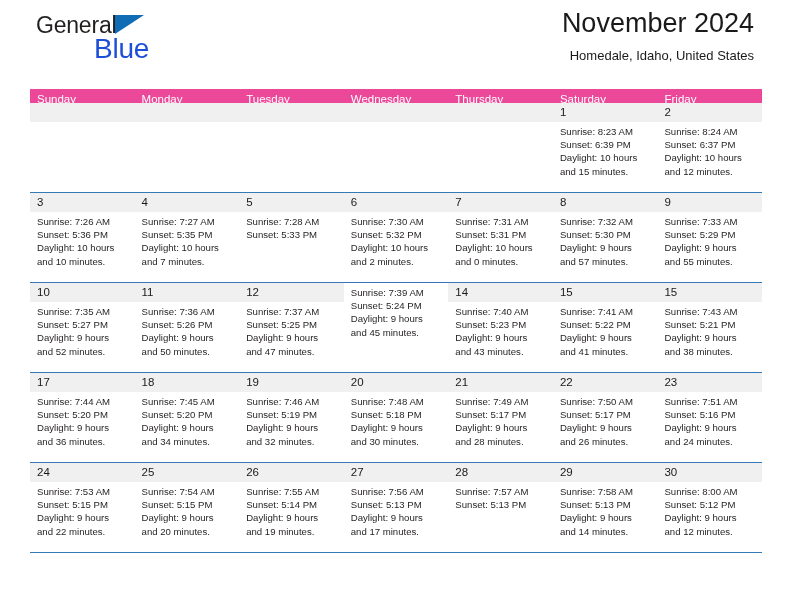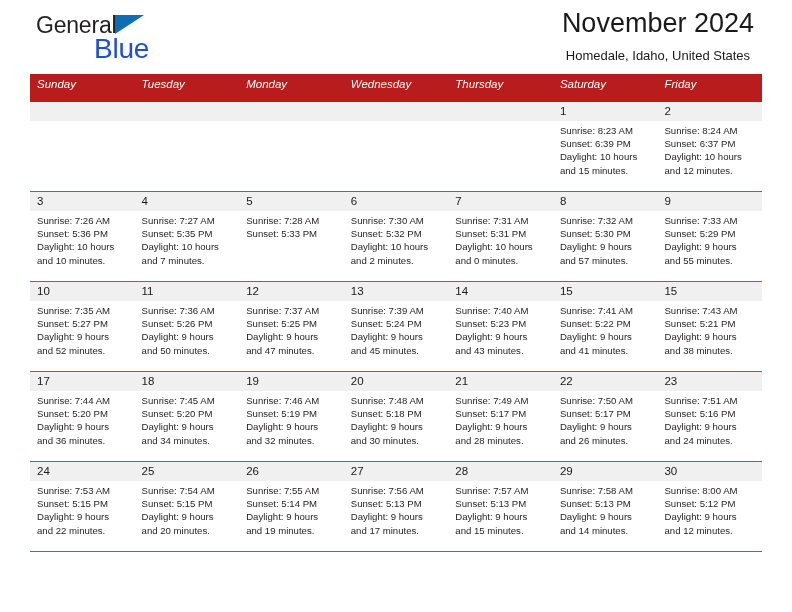--- a/index.html
+++ b/index.html
@@ -6,46 +6,46 @@
   html, body {
     width: 792px; height: 612px;
     background: #ffffff;
     font-family: "Liberation Sans", sans-serif;
     color: #231f20;
     overflow: hidden;
   }
   .page { position: relative; width: 792px; height: 612px; padding: 0 30px; }
 
   
-  .masthead { position: relative; height: 74px; }
+  .masthead { position: relative; height: 89px; }
 
   .logo { position: absolute; left: 6px; top: 12px; width: 200px; height: 56px; }
   .logo-row1 { position: relative; height: 26px; line-height: 26px; }
   .logo-general {
     font-size: 23px; color: #221f1f; letter-spacing: -0.2px;
     font-family: "Liberation Sans", sans-serif;
   }
   .logo-tri {
     display: inline-block; vertical-align: top;
     width: 0; height: 0; margin-left: -1px; margin-top: 3px;
     border-left: 29px solid #0f6cb5;
     border-bottom: 19px solid transparent;
   }
   .logo-row2 { margin-top: -5px; padding-left: 58px; }
   .logo-blue {
     font-size: 28px; color: #1d4ed8; letter-spacing: -0.2px;
   }
 
-  .title-block { position: absolute; right: 8px; top: 8px; text-align: center; }
+  .title-block { position: absolute; right: 8px; top: 8px; text-align: right; }
   .cal-title { font-size: 27px; font-weight: normal; color: #1a1a1a; letter-spacing: 0px; }
   .cal-sub { margin-top: 9px; font-size: 13px; color: #1a1a1a; }
 
   
   .calendar { width: 732px; }
-  .weekdays { display: flex; background: #b91c1c; height: 28px; font-style: italic; }
+  .weekdays { display: flex; background: #ec4899; height: 14px; }
   .weekday {
     flex: 1 1 0; color: #ffffff; font-size: 11.5px;
     line-height: 21px; padding-left: 7px;
   }
 
   .week { display: flex; border-top: 1.6px solid #3679b6; }
   .week:first-of-type { border-top: none; }
 
   .day { flex: 1 1 0; height: 89px; position: relative; background: #ffffff; }
   .day-num-band {
@@ -76,22 +76,22 @@
 
     <div class="title-block">
       <div class="cal-title">November 2024</div>
       <div class="cal-sub">Homedale, Idaho, United States</div>
     </div>
   </div>
 
   <div class="calendar">
     <div class="weekdays" id="weekday-row">
         <div class="weekday">Sunday</div>
+        <div class="weekday">Monday</div>
         <div class="weekday">Tuesday</div>
-        <div class="weekday">Monday</div>
         <div class="weekday">Wednesday</div>
         <div class="weekday">Thursday</div>
         <div class="weekday">Saturday</div>
         <div class="weekday">Friday</div>
       </div>
     <div id="weeks-container">
         <div class="week">
           <div class="day empty">
             <div class="day-num-band"></div>
           </div>
@@ -200,21 +200,20 @@
           </div>
           <div class="day">
             <div class="day-num-band">12</div>
             <div class="day-body">
               <div class="day-line">Sunrise: 7:37 AM</div>
               <div class="day-line">Sunset: 5:25 PM</div>
               <div class="day-daylight">Daylight: 9 hours and 47 minutes.</div>
             </div>
           </div>
           <div class="day">
-            <div class="day-num-band">13</div>
             <div class="day-body">
               <div class="day-line">Sunrise: 7:39 AM</div>
               <div class="day-line">Sunset: 5:24 PM</div>
               <div class="day-daylight">Daylight: 9 hours and 45 minutes.</div>
             </div>
           </div>
           <div class="day">
             <div class="day-num-band">14</div>
             <div class="day-body">
               <div class="day-line">Sunrise: 7:40 AM</div>
@@ -328,21 +327,20 @@
               <div class="day-line">Sunrise: 7:56 AM</div>
               <div class="day-line">Sunset: 5:13 PM</div>
               <div class="day-daylight">Daylight: 9 hours and 17 minutes.</div>
             </div>
           </div>
           <div class="day">
             <div class="day-num-band">28</div>
             <div class="day-body">
               <div class="day-line">Sunrise: 7:57 AM</div>
               <div class="day-line">Sunset: 5:13 PM</div>
-              <div class="day-daylight">Daylight: 9 hours and 15 minutes.</div>
             </div>
           </div>
           <div class="day">
             <div class="day-num-band">29</div>
             <div class="day-body">
               <div class="day-line">Sunrise: 7:58 AM</div>
               <div class="day-line">Sunset: 5:13 PM</div>
               <div class="day-daylight">Daylight: 9 hours and 14 minutes.</div>
             </div>
           </div>

